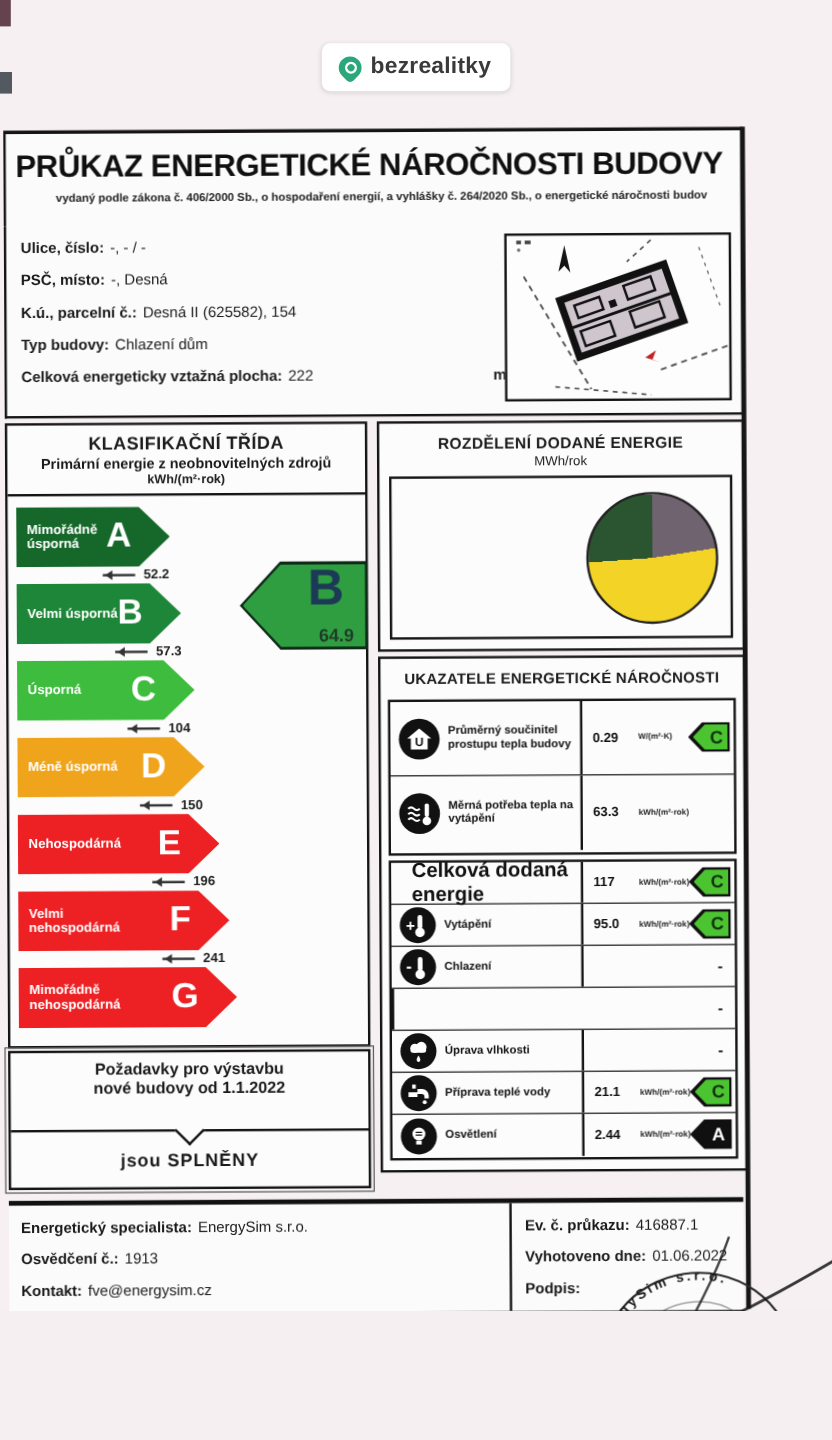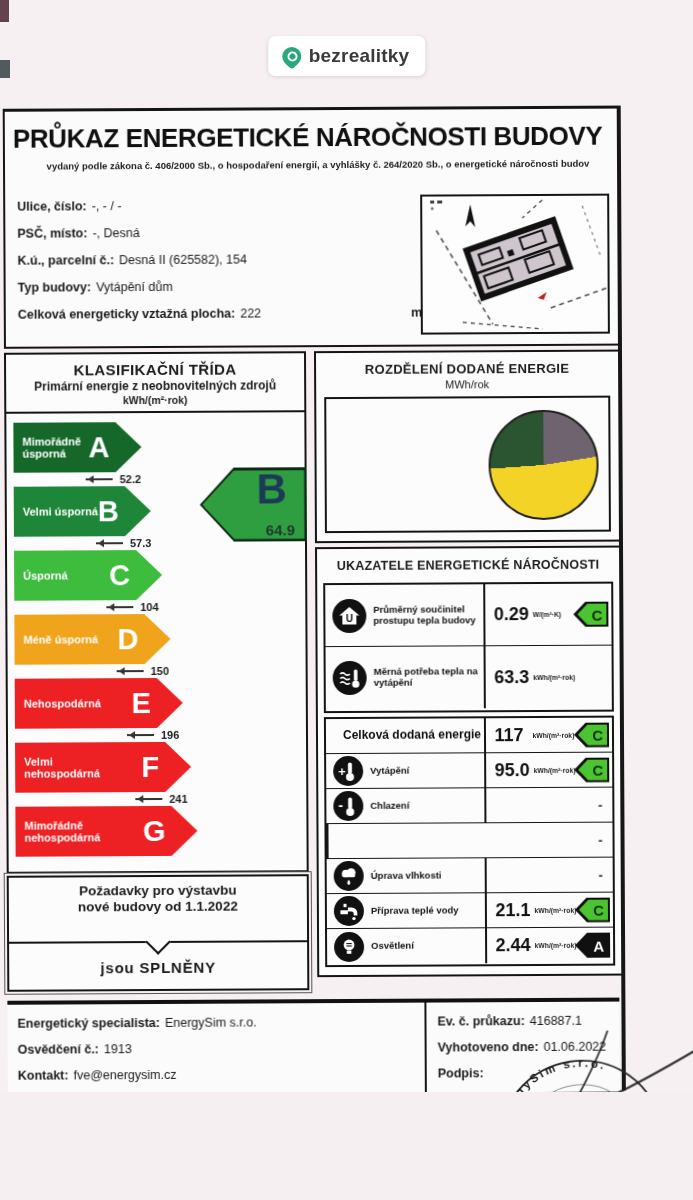--- a/index.html
+++ b/index.html
@@ -105,22 +105,22 @@
   .ind-row:last-child{border-bottom:none;}
   .ind-group1 .ind-row{height:62px;}
   .ind-group2 .ind-row{height:35px;}
   .ind-left{display:flex;align-items:center;width:158px;flex:0 0 auto;padding-left:7px;box-sizing:border-box;}
   .ind-divider{width:1.5px;align-self:stretch;background:#141414;flex:0 0 auto;}
   .ind-right{position:relative;flex:1;display:flex;align-items:center;padding-left:9px;}
   .icon-circle{width:30px;height:30px;border-radius:50%;background:#111;display:flex;
      align-items:center;justify-content:center;flex:0 0 auto;margin-right:7px;}
   .ind-group1 .icon-circle{width:34px;height:34px;}
   .ind-label{font-size:9.5px;font-weight:800;line-height:1.15;color:#111;}
-  .row-total .ind-label{font-size:12px;padding-left:10px;}
-  .ind-value{font-size:18px;font-weight:800;color:#111;min-width:34px;}
+  .row-total .ind-label{font-size:17px;padding-left:10px;}
+  .ind-value{font-size:11px;font-weight:800;color:#111;min-width:34px;}
   .ind-unit{font-size:6.8px;font-weight:700;color:#222;margin-left:4px;}
   .ind-dash{position:absolute;right:10px;font-size:13px;font-weight:800;}
   .grade{position:absolute;right:3px;width:35px;height:25px;}
   .grade .g-out{position:absolute;inset:0;background:#101010;
      clip-path:polygon(0 50%,12px 0,100% 0,100% 100%,12px 100%);}
   .grade .g-in{position:absolute;inset:2px 2px 2px 4px;
      clip-path:polygon(0 50%,10px 0,100% 0,100% 100%,10px 100%);}
   .grade-c .g-in{background:#4cc431;}
   .grade-a .g-in{background:#101010;}
   .grade .g-letter{position:absolute;right:6px;top:50%;transform:translateY(-50%);
@@ -168,21 +168,21 @@
       <div class="b-row" style="top:11px">
         <span class="lab">Ulice, číslo:</span><span class="val">-, - / -</span>
       </div>
       <div class="b-row" style="top:38px">
         <span class="lab">PSČ, místo:</span><span class="val">-, Desná</span>
       </div>
       <div class="b-row" style="top:65px">
         <span class="lab">K.ú., parcelní č.:</span><span class="val">Desná II (625582), 154</span>
       </div>
       <div class="b-row" style="top:92px">
-        <span class="lab">Typ budovy:</span><span class="val">Vytápění dům</span>
+        <span class="lab">Typ budovy:</span><span class="val">Chlazení dům</span>
       </div>
       <div class="b-row" style="top:119px">
         <span class="lab">Celková energeticky vztažná plocha:</span><span class="val">222</span><span class="unit">m²</span>
       </div>
 
       <div class="siteplan">
         <svg width="185" height="136" viewBox="0 0 185 136">
           <rect x="8" y="4" width="4" height="3" fill="#444"></rect>
           <rect x="15" y="4" width="5" height="3" fill="#444"></rect>
           <circle cx="10" cy="12" r="1.5" fill="#777"></circle>

